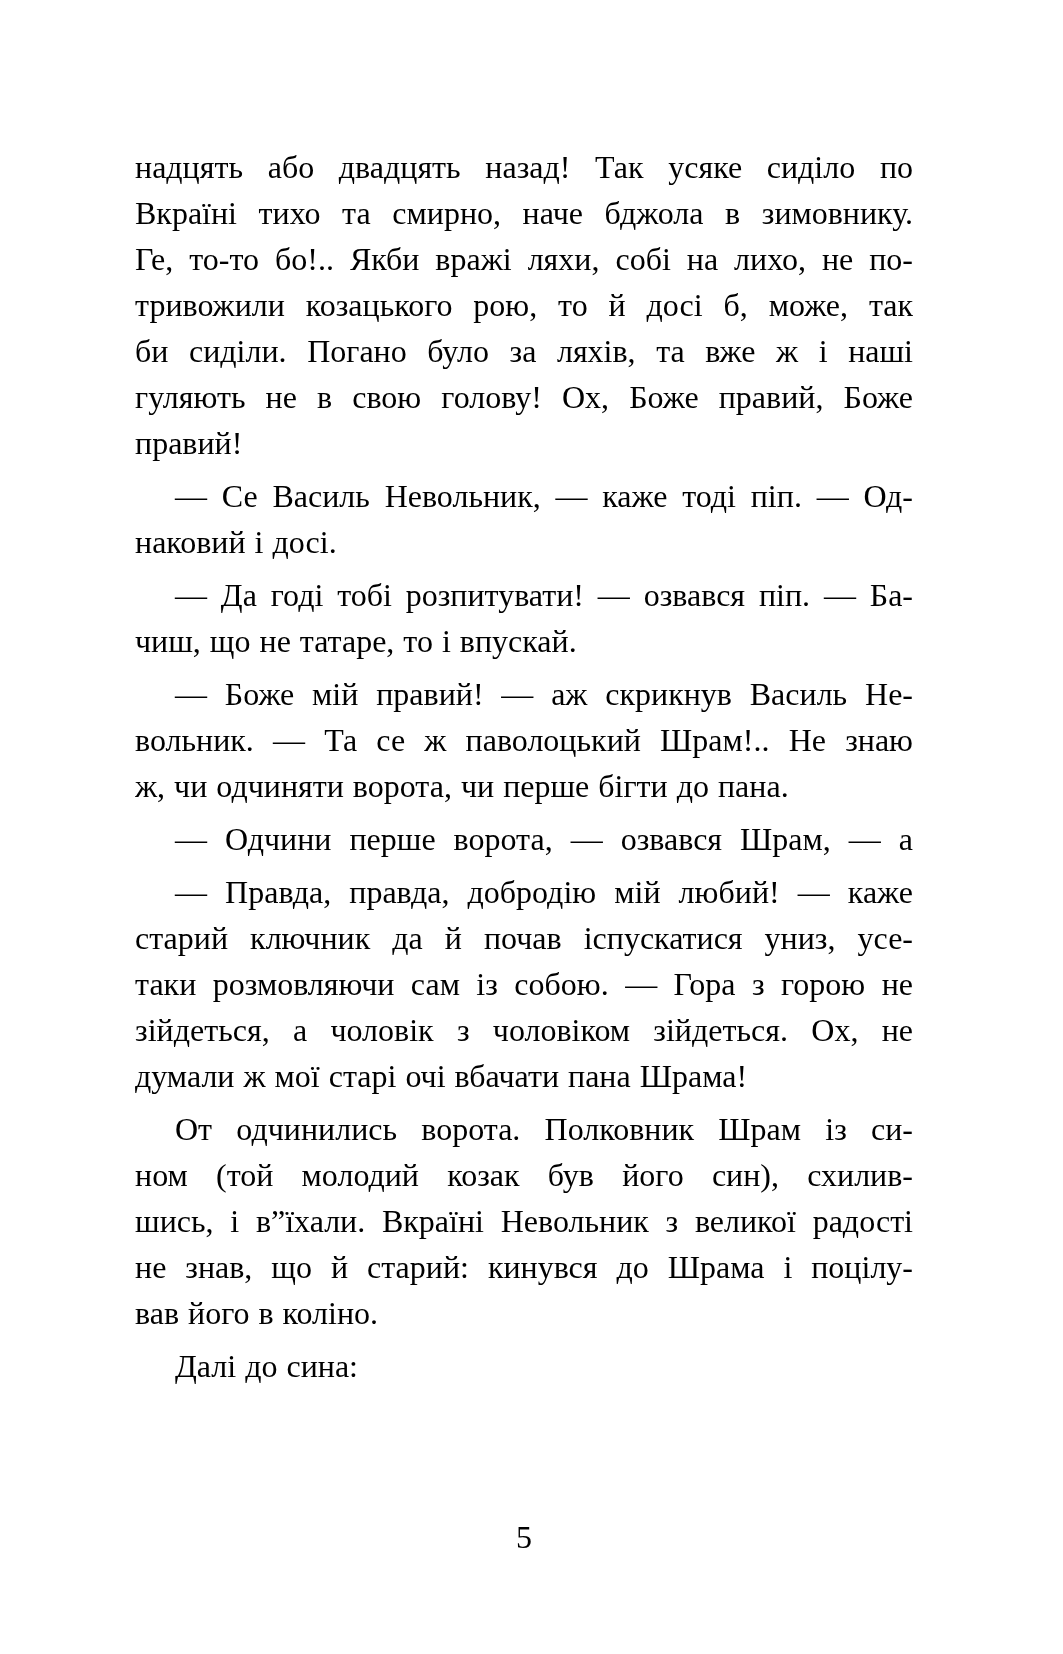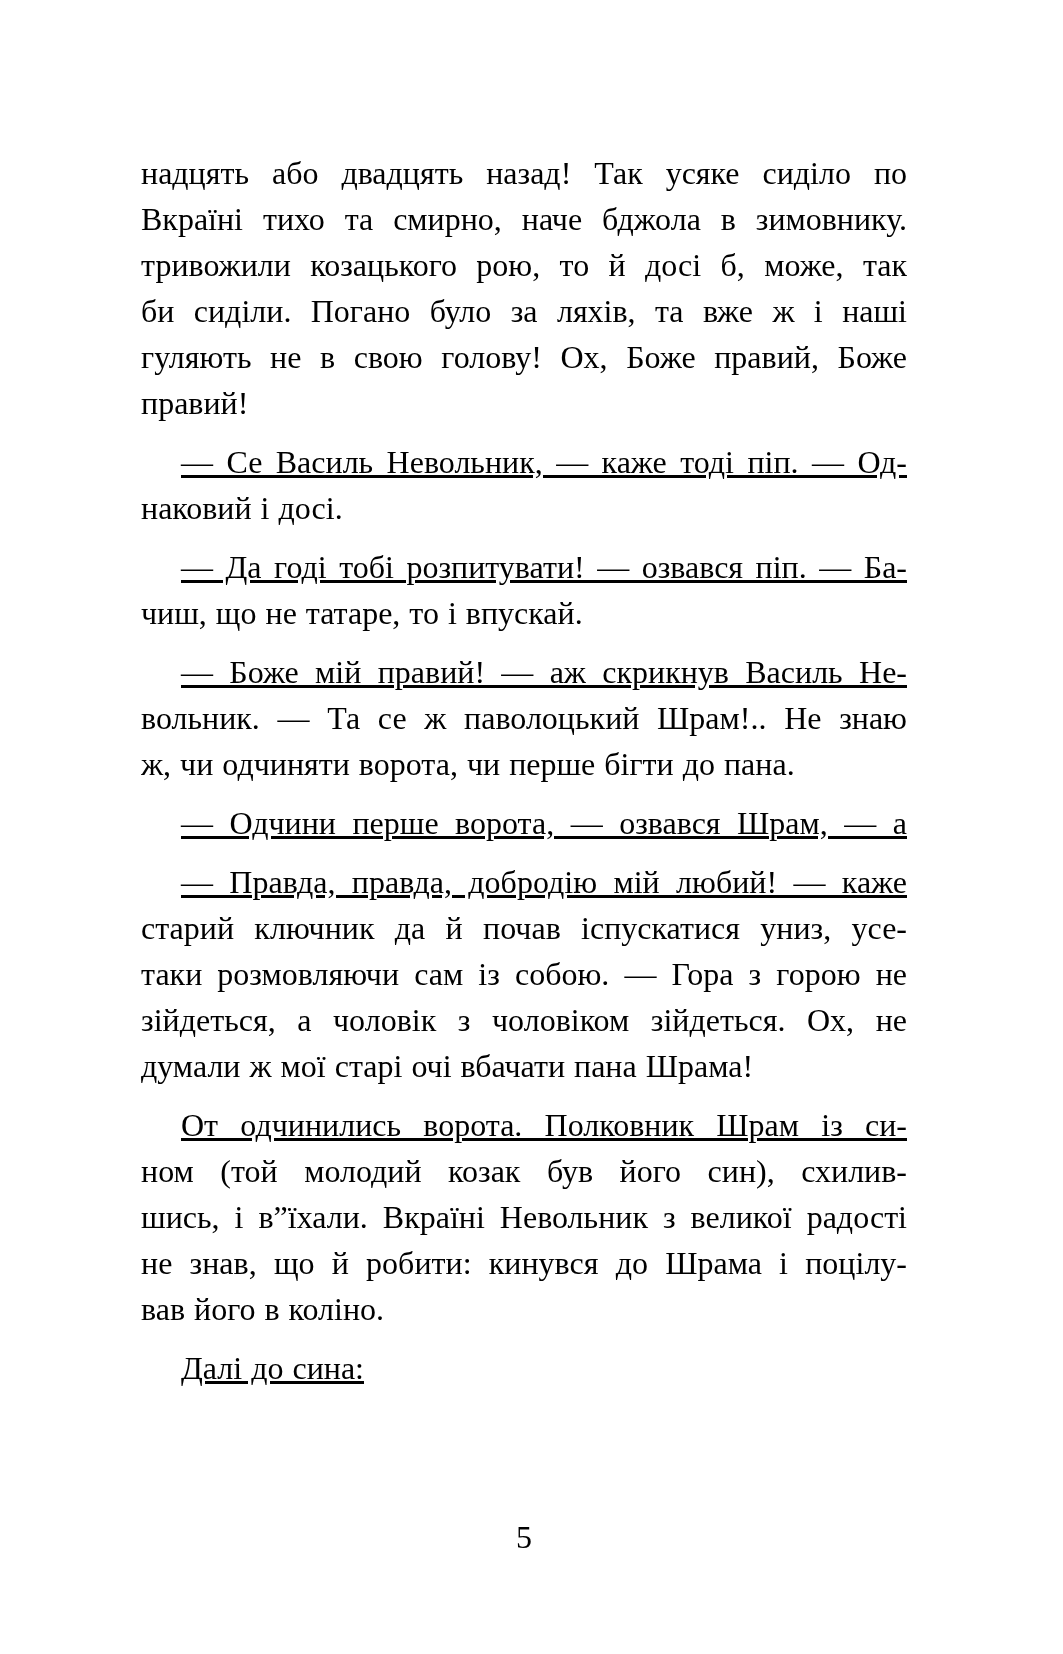--- a/index.html
+++ b/index.html
@@ -22,59 +22,59 @@
     background: #ffffff;
     overflow: hidden;
   }
   .text-block {
     position: absolute;
     left: 128px;
     top: 137px;
     width: 792px;
   }
   .para {
-    margin: 13px;
+    margin: 7px;
     padding: 0;
   }
   .line {
     font-size: 32px;
     line-height: 46px;
     height: 46px;
     overflow: hidden;
     text-align: justify;
     text-align-last: justify;
     word-spacing: 1px;
     white-space: normal;
   }
   .line.last {
     text-align: left;
     text-align-last: left;
   }
   .line.indent {
     text-indent: 40px;
-    text-decoration: underline;
   }
   .folio {
     position: absolute;
     left: 128px;
     top: 1514px;
     width: 792px;
     font-size: 32px;
     line-height: 46px;
     text-align: center;
   }
 </style>
 </head>
 <body>
 
 <div class="page">
   <div class="text-block" id="text-block">
       <div class="para">
         <div class="line">надцять або двадцять назад! Так усяке сиділо по</div>
         <div class="line">Вкраїні тихо та смирно, наче бджола в зимовнику.</div>
+        <div class="line">Ге, то-то бо!.. Якби вражі ляхи, собі на лихо, не по-</div>
         <div class="line">тривожили козацького рою, то й досі б, може, так</div>
         <div class="line">би сиділи. Погано було за ляхів, та вже ж і наші</div>
         <div class="line">гуляють не в свою голову! Ох, Боже правий, Боже</div>
         <div class="line last">правий!</div>
       </div>
       <div class="para">
         <div class="line indent">— Се Василь Невольник, — каже тоді піп. — Од-</div>
         <div class="line last">наковий і досі.</div>
       </div>
       <div class="para">
@@ -93,21 +93,21 @@
         <div class="line indent">— Правда, правда, добродію мій любий! — каже</div>
         <div class="line">старий ключник да й почав іспускатися униз, усе-</div>
         <div class="line">таки розмовляючи сам із собою. — Гора з горою не</div>
         <div class="line">зійдеться, а чоловік з чоловіком зійдеться. Ох, не</div>
         <div class="line last">думали ж мої старі очі вбачати пана Шрама!</div>
       </div>
       <div class="para">
         <div class="line indent">От одчинились ворота. Полковник Шрам із си-</div>
         <div class="line">ном (той молодий козак був його син), схилив-</div>
         <div class="line">шись, і в”їхали. Вкраїні Невольник з великої радості</div>
-        <div class="line">не знав, що й робити: кинувся до Шрама і поцілу-</div>
+        <div class="line">не знав, що й старий: кинувся до Шрама і поцілу-</div>
         <div class="line last">вав його в коліно.</div>
       </div>
       <div class="para">
         <div class="line last indent">Далі до сина:</div>
       </div>
     </div>
   <div class="folio">5</div>
 </div>
 
 </body></html>

